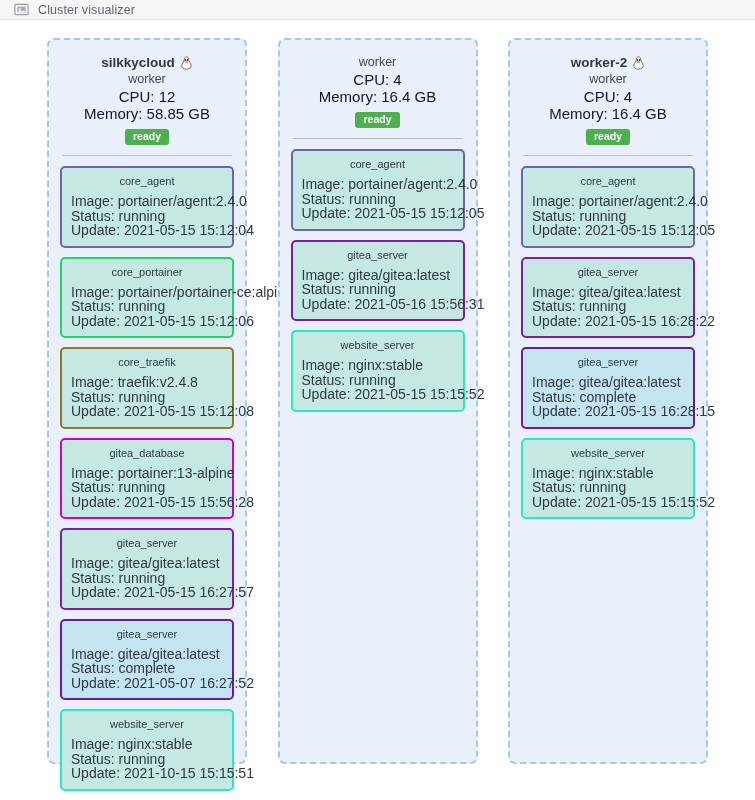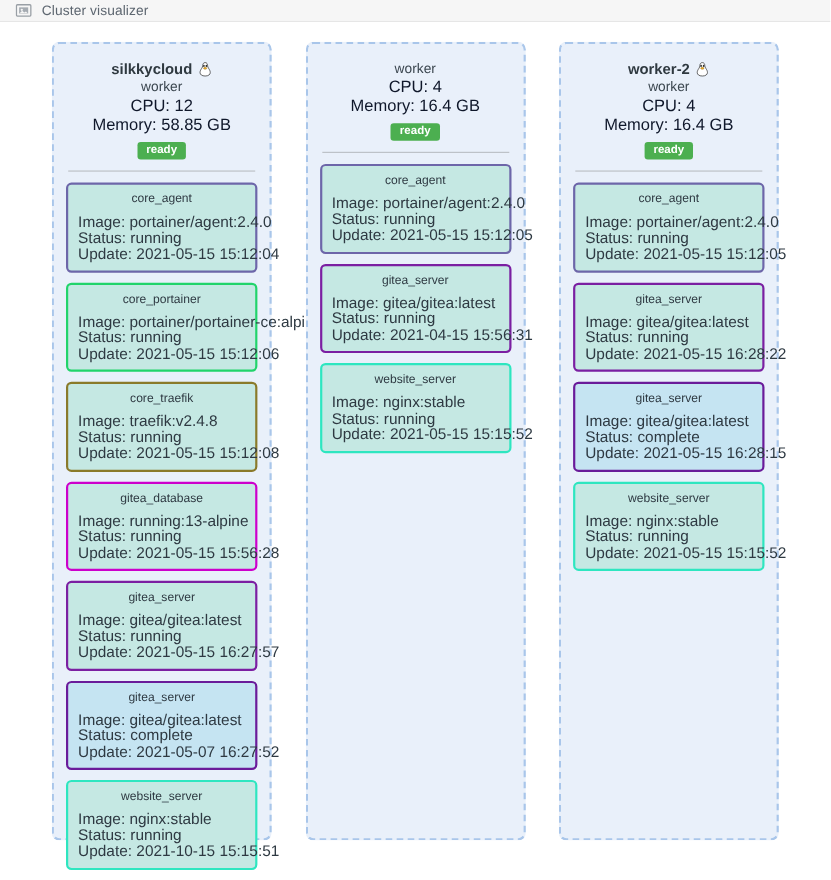--- a/index.html
+++ b/index.html
@@ -190,21 +190,21 @@
 
       <div class="container-card" style="border-color:#8a7a2a">
         <div class="c-name">core_traefik</div>
         <div class="c-line"><span>Image: </span><span>traefik:v2.4.8</span></div>
         <div class="c-line"><span>Status: </span><span>running</span></div>
         <div class="c-line"><span>Update: </span><span>2021-05-15 15:12:08</span></div>
       </div>
 
       <div class="container-card" style="border-color:#cc00cc">
         <div class="c-name">gitea_database</div>
-        <div class="c-line"><span>Image: </span><span>running:13-alpine</span></div>
+        <div class="c-line"><span>Image: </span><span>portainer:13-alpine</span></div>
         <div class="c-line"><span>Status: </span><span>running</span></div>
         <div class="c-line"><span>Update: </span><span>2021-05-15 15:56:28</span></div>
       </div>
 
       <div class="container-card" style="border-color:#7b1fa2">
         <div class="c-name">gitea_server</div>
         <div class="c-line"><span>Image: </span><span>gitea/gitea:latest</span></div>
         <div class="c-line"><span>Status: </span><span>running</span></div>
         <div class="c-line"><span>Update: </span><span>2021-05-15 16:27:57</span></div>
       </div>
@@ -242,21 +242,21 @@
         <div class="c-name">core_agent</div>
         <div class="c-line"><span>Image: </span><span>portainer/agent:2.4.0</span></div>
         <div class="c-line"><span>Status: </span><span>running</span></div>
         <div class="c-line"><span>Update: </span><span>2021-05-15 15:12:05</span></div>
       </div>
 
       <div class="container-card" style="border-color:#7b1fa2">
         <div class="c-name">gitea_server</div>
         <div class="c-line"><span>Image: </span><span>gitea/gitea:latest</span></div>
         <div class="c-line"><span>Status: </span><span>running</span></div>
-        <div class="c-line"><span>Update: </span><span>2021-04-15 15:56:31</span></div>
+        <div class="c-line"><span>Update: </span><span>2021-05-16 15:56:31</span></div>
       </div>
 
       <div class="container-card" style="border-color:#2ee6c0">
         <div class="c-name">website_server</div>
         <div class="c-line"><span>Image: </span><span>nginx:stable</span></div>
         <div class="c-line"><span>Status: </span><span>running</span></div>
         <div class="c-line"><span>Update: </span><span>2021-05-15 15:15:52</span></div>
       </div>
 
     </div>

